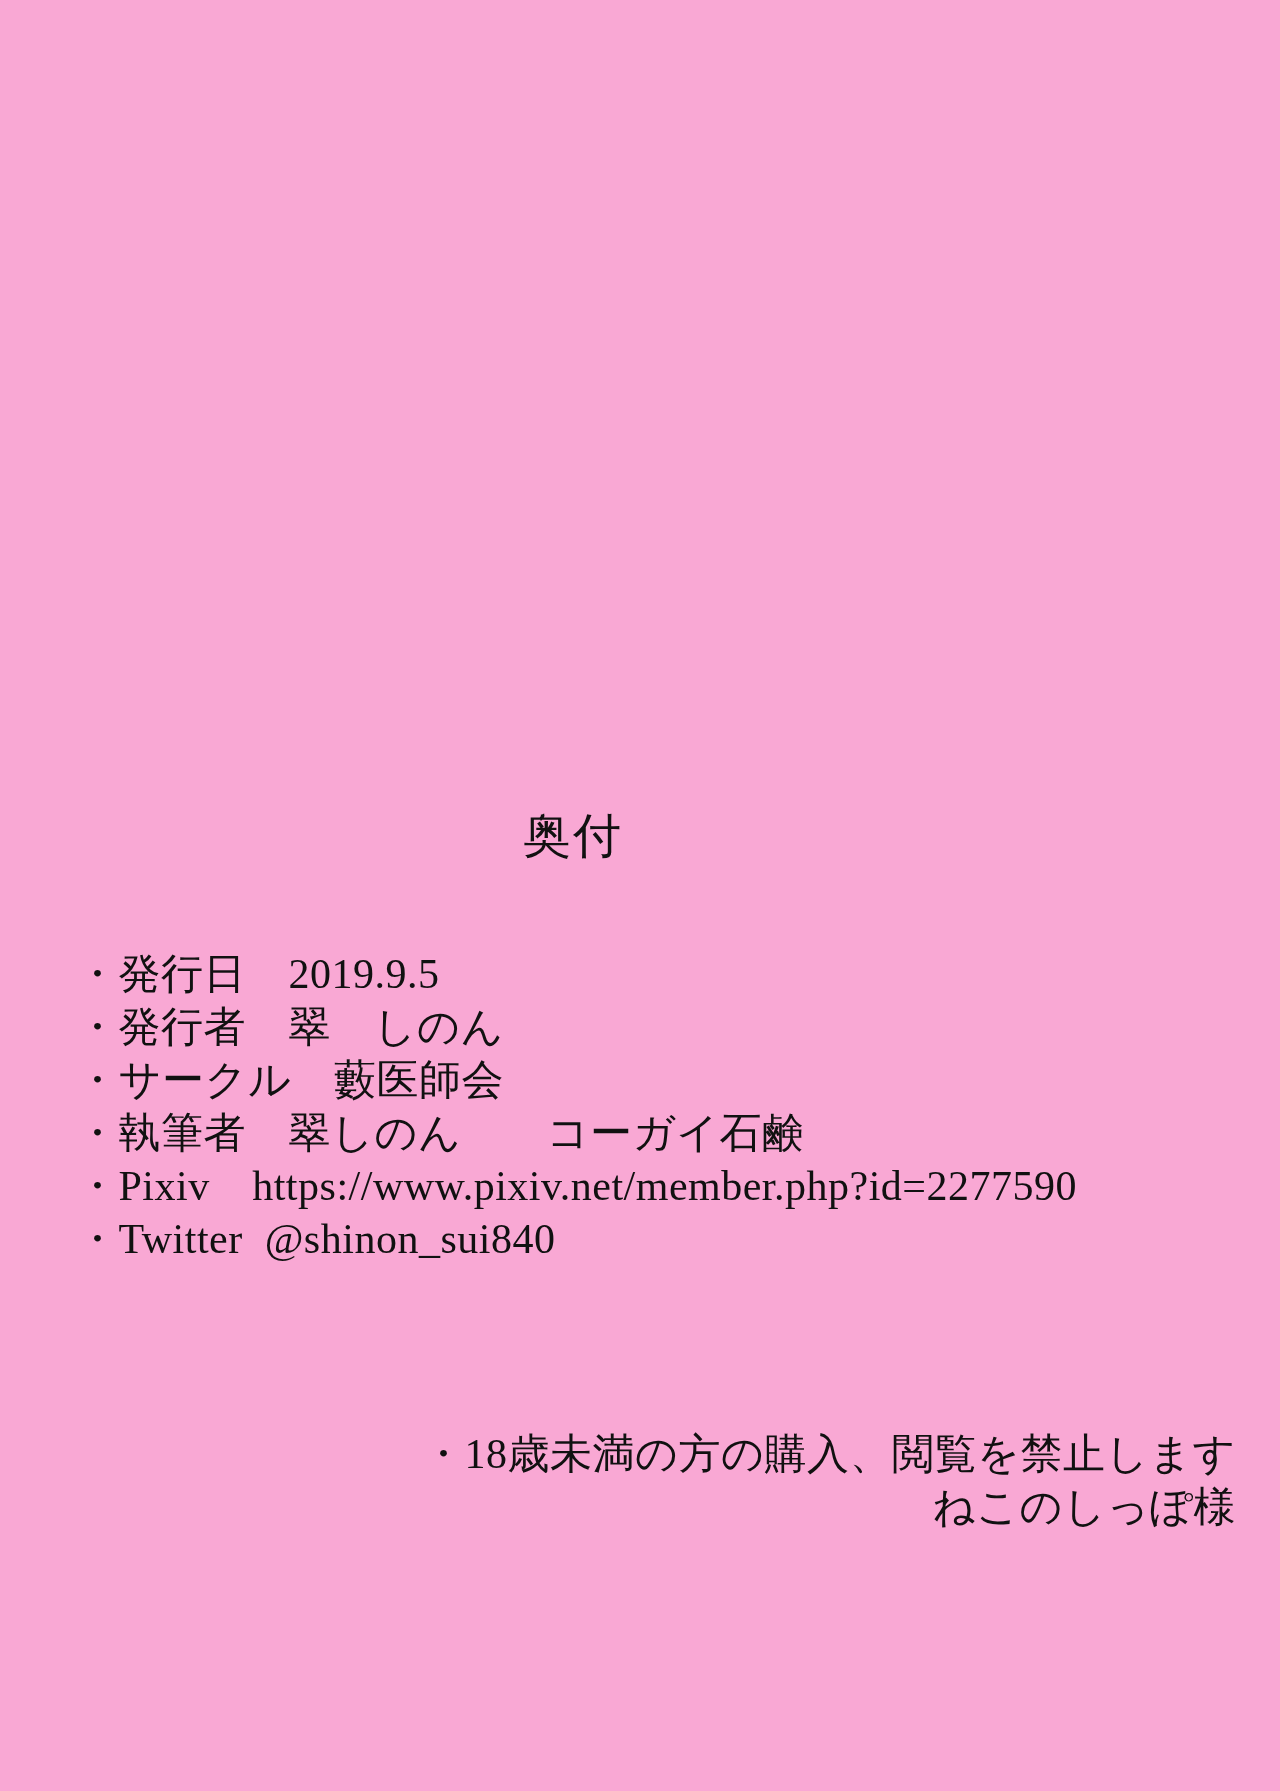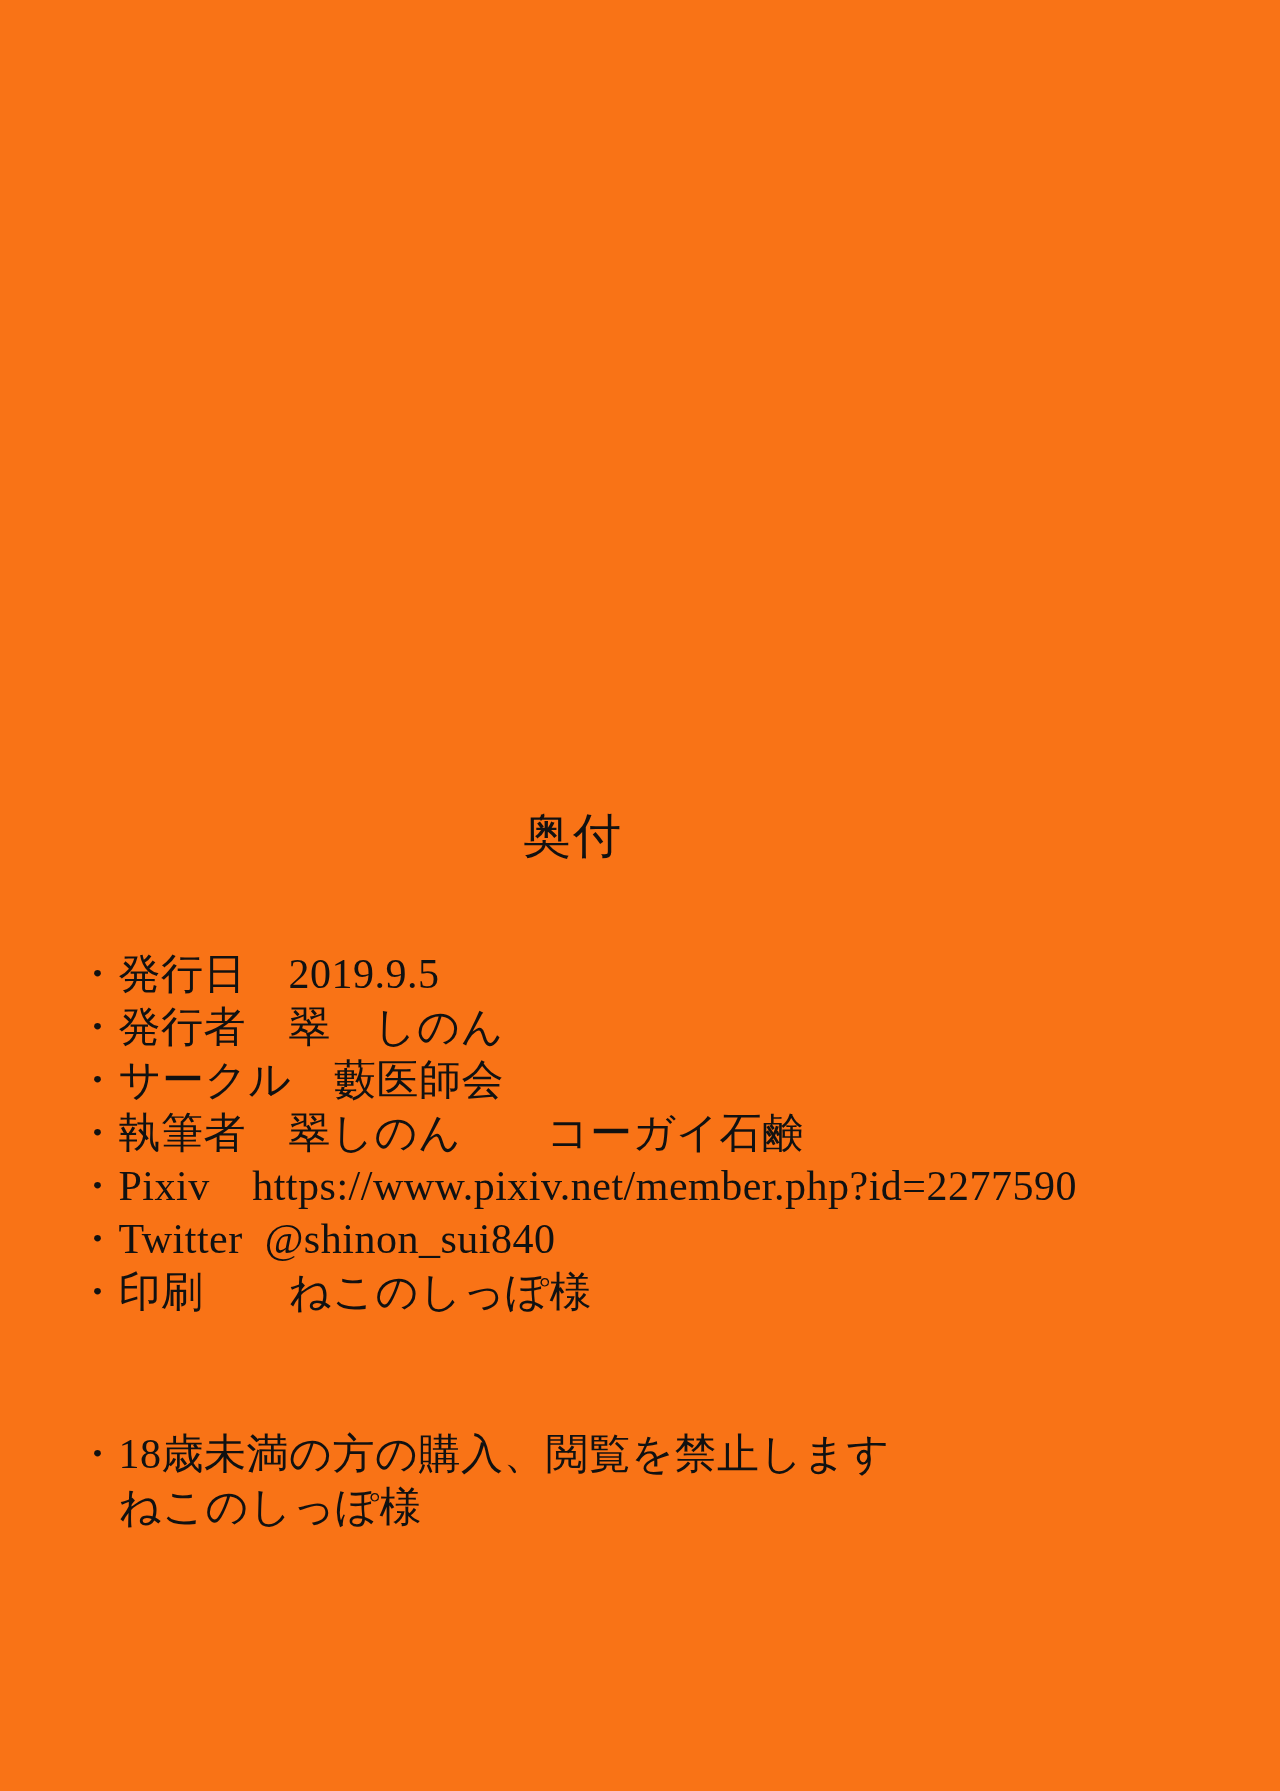--- a/index.html
+++ b/index.html
@@ -4,21 +4,21 @@
 <style>
   html, body {
     margin: 0;
     padding: 0;
     background: #ffffff;
   }
   .page {
     position: relative;
     width: 1280px;
     height: 1791px;
-    background: #f97316;
+    background: #f9a8d4;
     overflow: hidden;
     font-family: "Liberation Serif", "DejaVu Serif", serif;
     color: #111111;
   }
   .colophon-heading {
     position: absolute;
     top: 810px;
     left: 0;
     width: 1146px;
     text-align: center;
@@ -32,20 +32,21 @@
     position: absolute;
     top: 948px;
     left: 76px;
     width: 1160px;
   }
   .colophon-notices {
     position: absolute;
     top: 1428px;
     left: 76px;
     width: 1160px;
+    text-align: right;
   }
   .doc-line {
     font-size: 42px;
     line-height: 53px;
     white-space: pre;
     letter-spacing: 0.5px;
   }
 </style>
 </head>
 <body>
@@ -54,21 +55,20 @@
 
   <div class="colophon-heading">奥付</div>
 
   <div class="colophon-body">
     <div class="doc-line">・発行日　2019.9.5</div>
     <div class="doc-line">・発行者　翠　しのん</div>
     <div class="doc-line">・サークル　藪医師会</div>
     <div class="doc-line">・執筆者　翠しのん　　コーガイ石鹸</div>
     <div class="doc-line">・Pixiv　https://www.pixiv.net/member.php?id=2277590</div>
     <div class="doc-line">・Twitter  @shinon_sui840</div>
-    <div class="doc-line">・印刷　　ねこのしっぽ様</div>
   </div>
 
   <div class="colophon-notices">
     <div class="doc-line">・18歳未満の方の購入、閲覧を禁止します</div>
     <div class="doc-line">　ねこのしっぽ様</div>
   </div>
 
 </div>
 
 </body></html>

